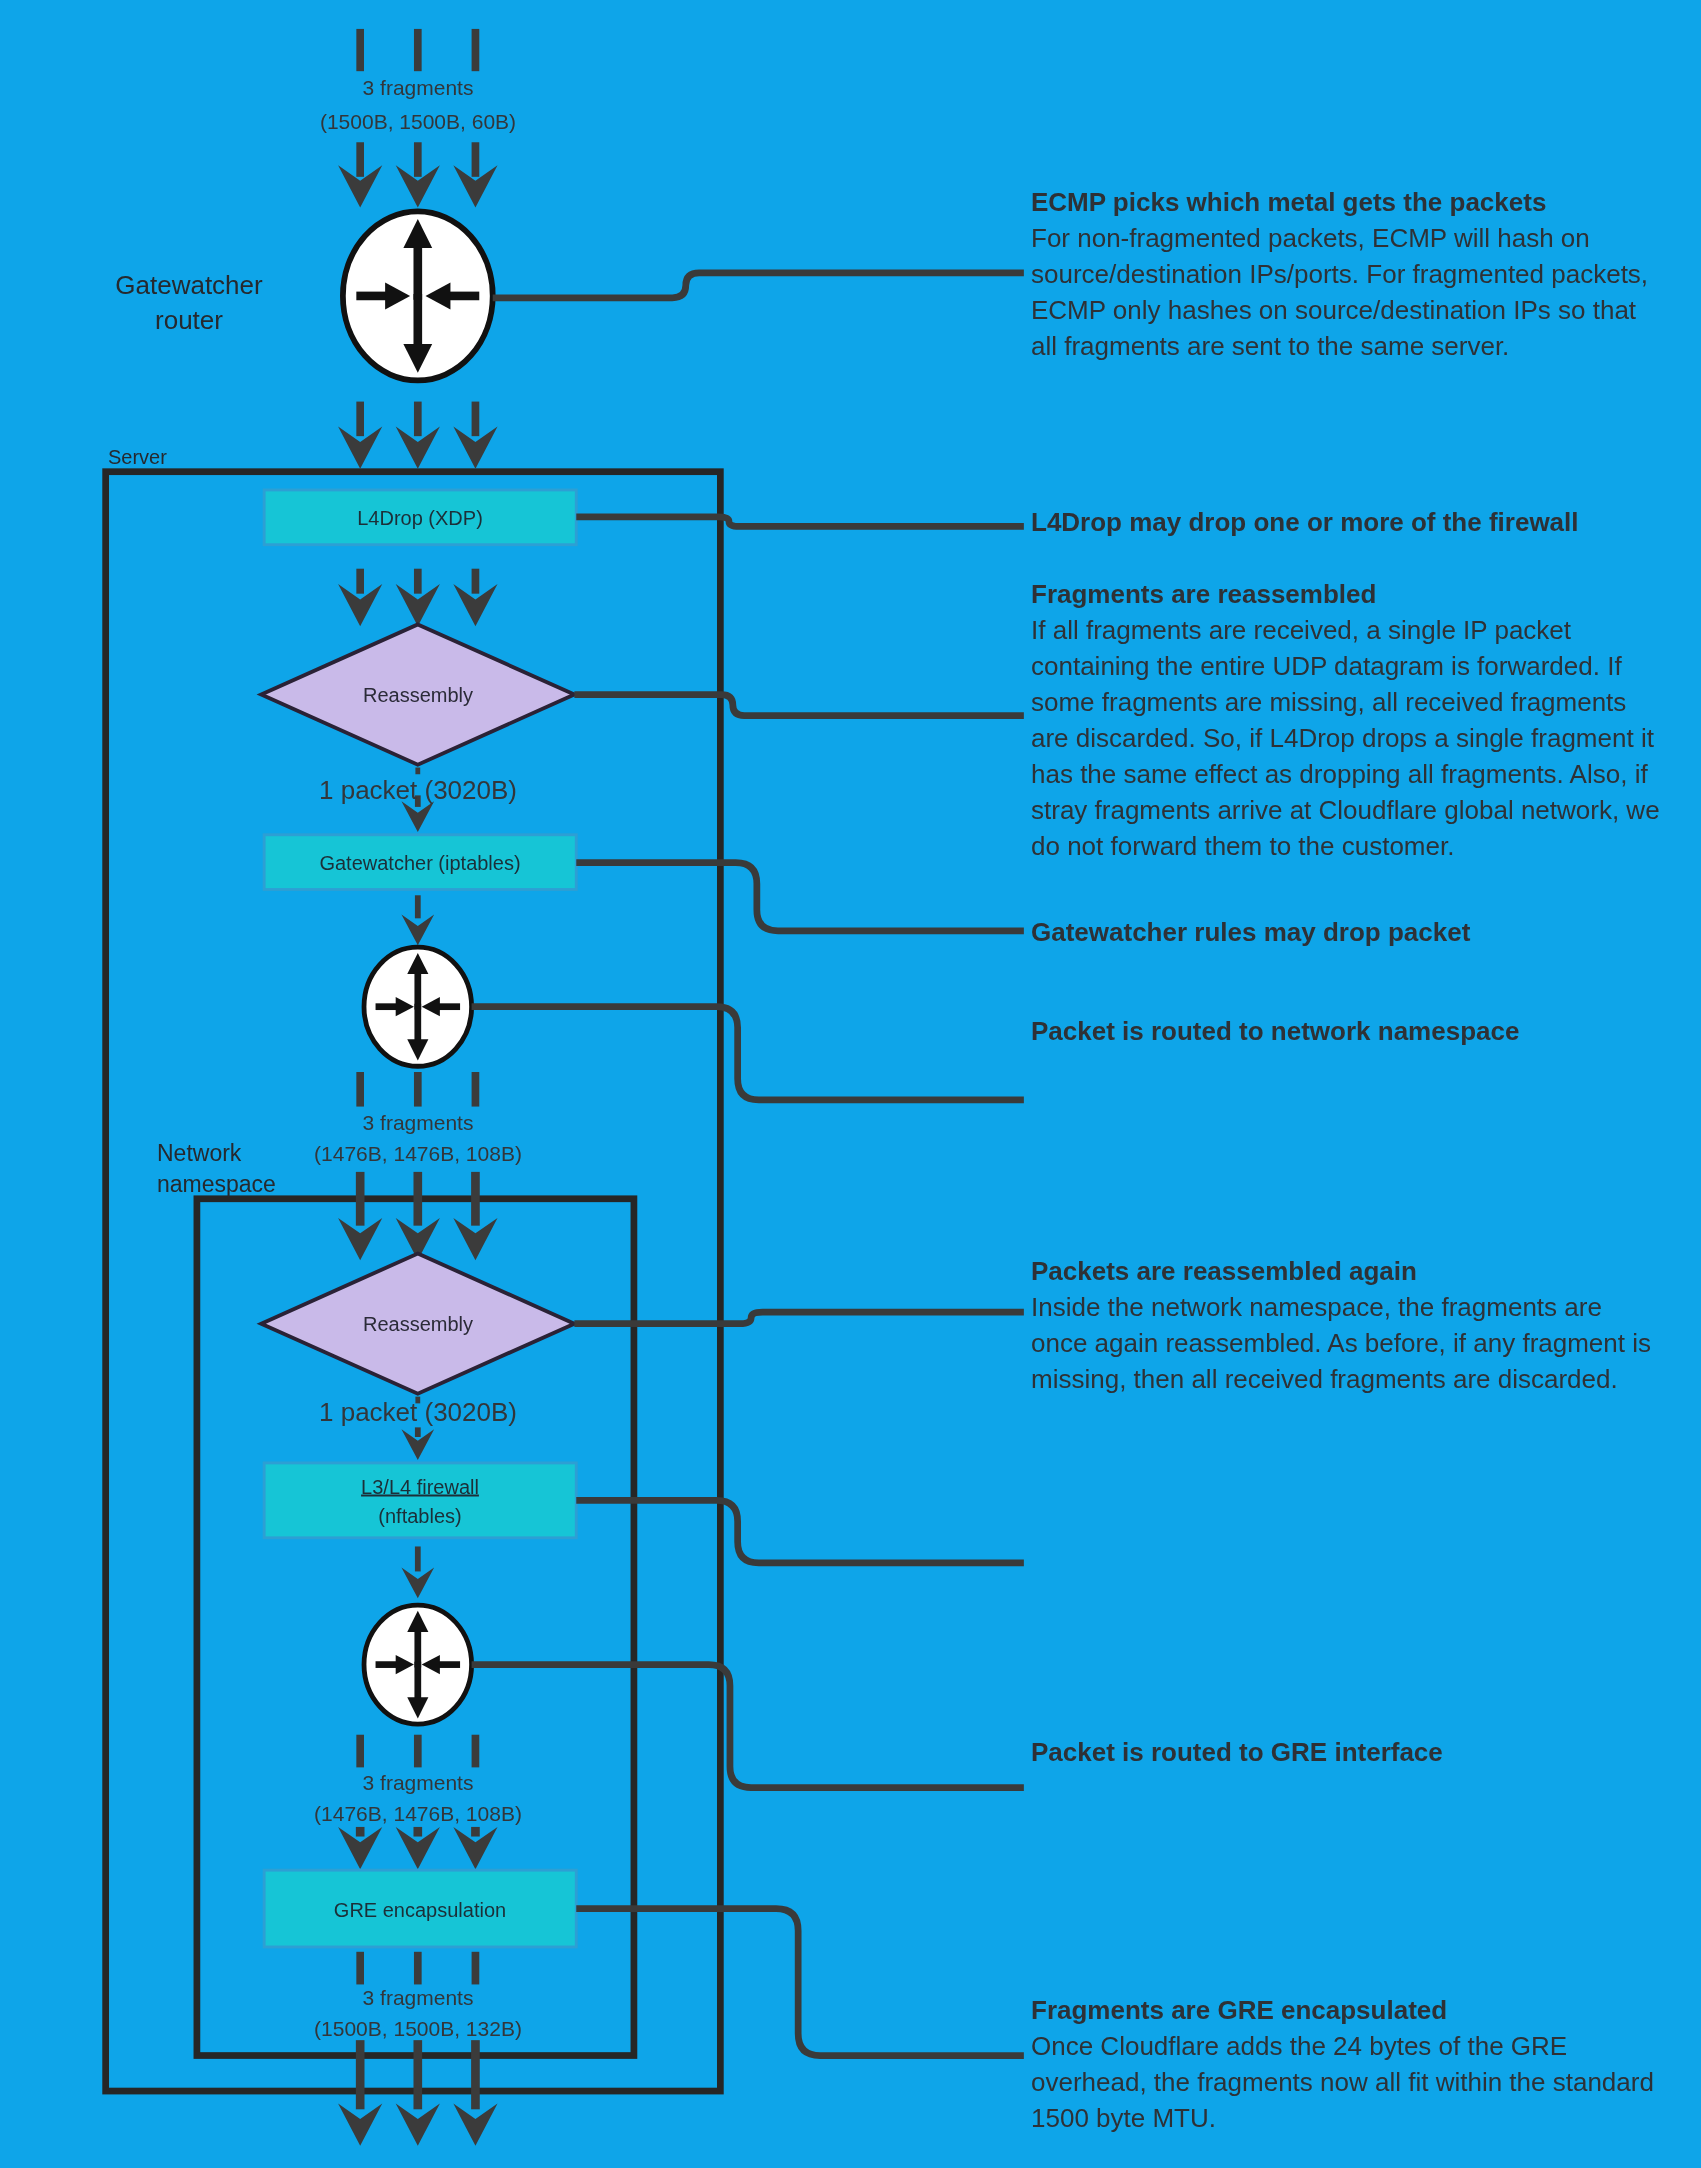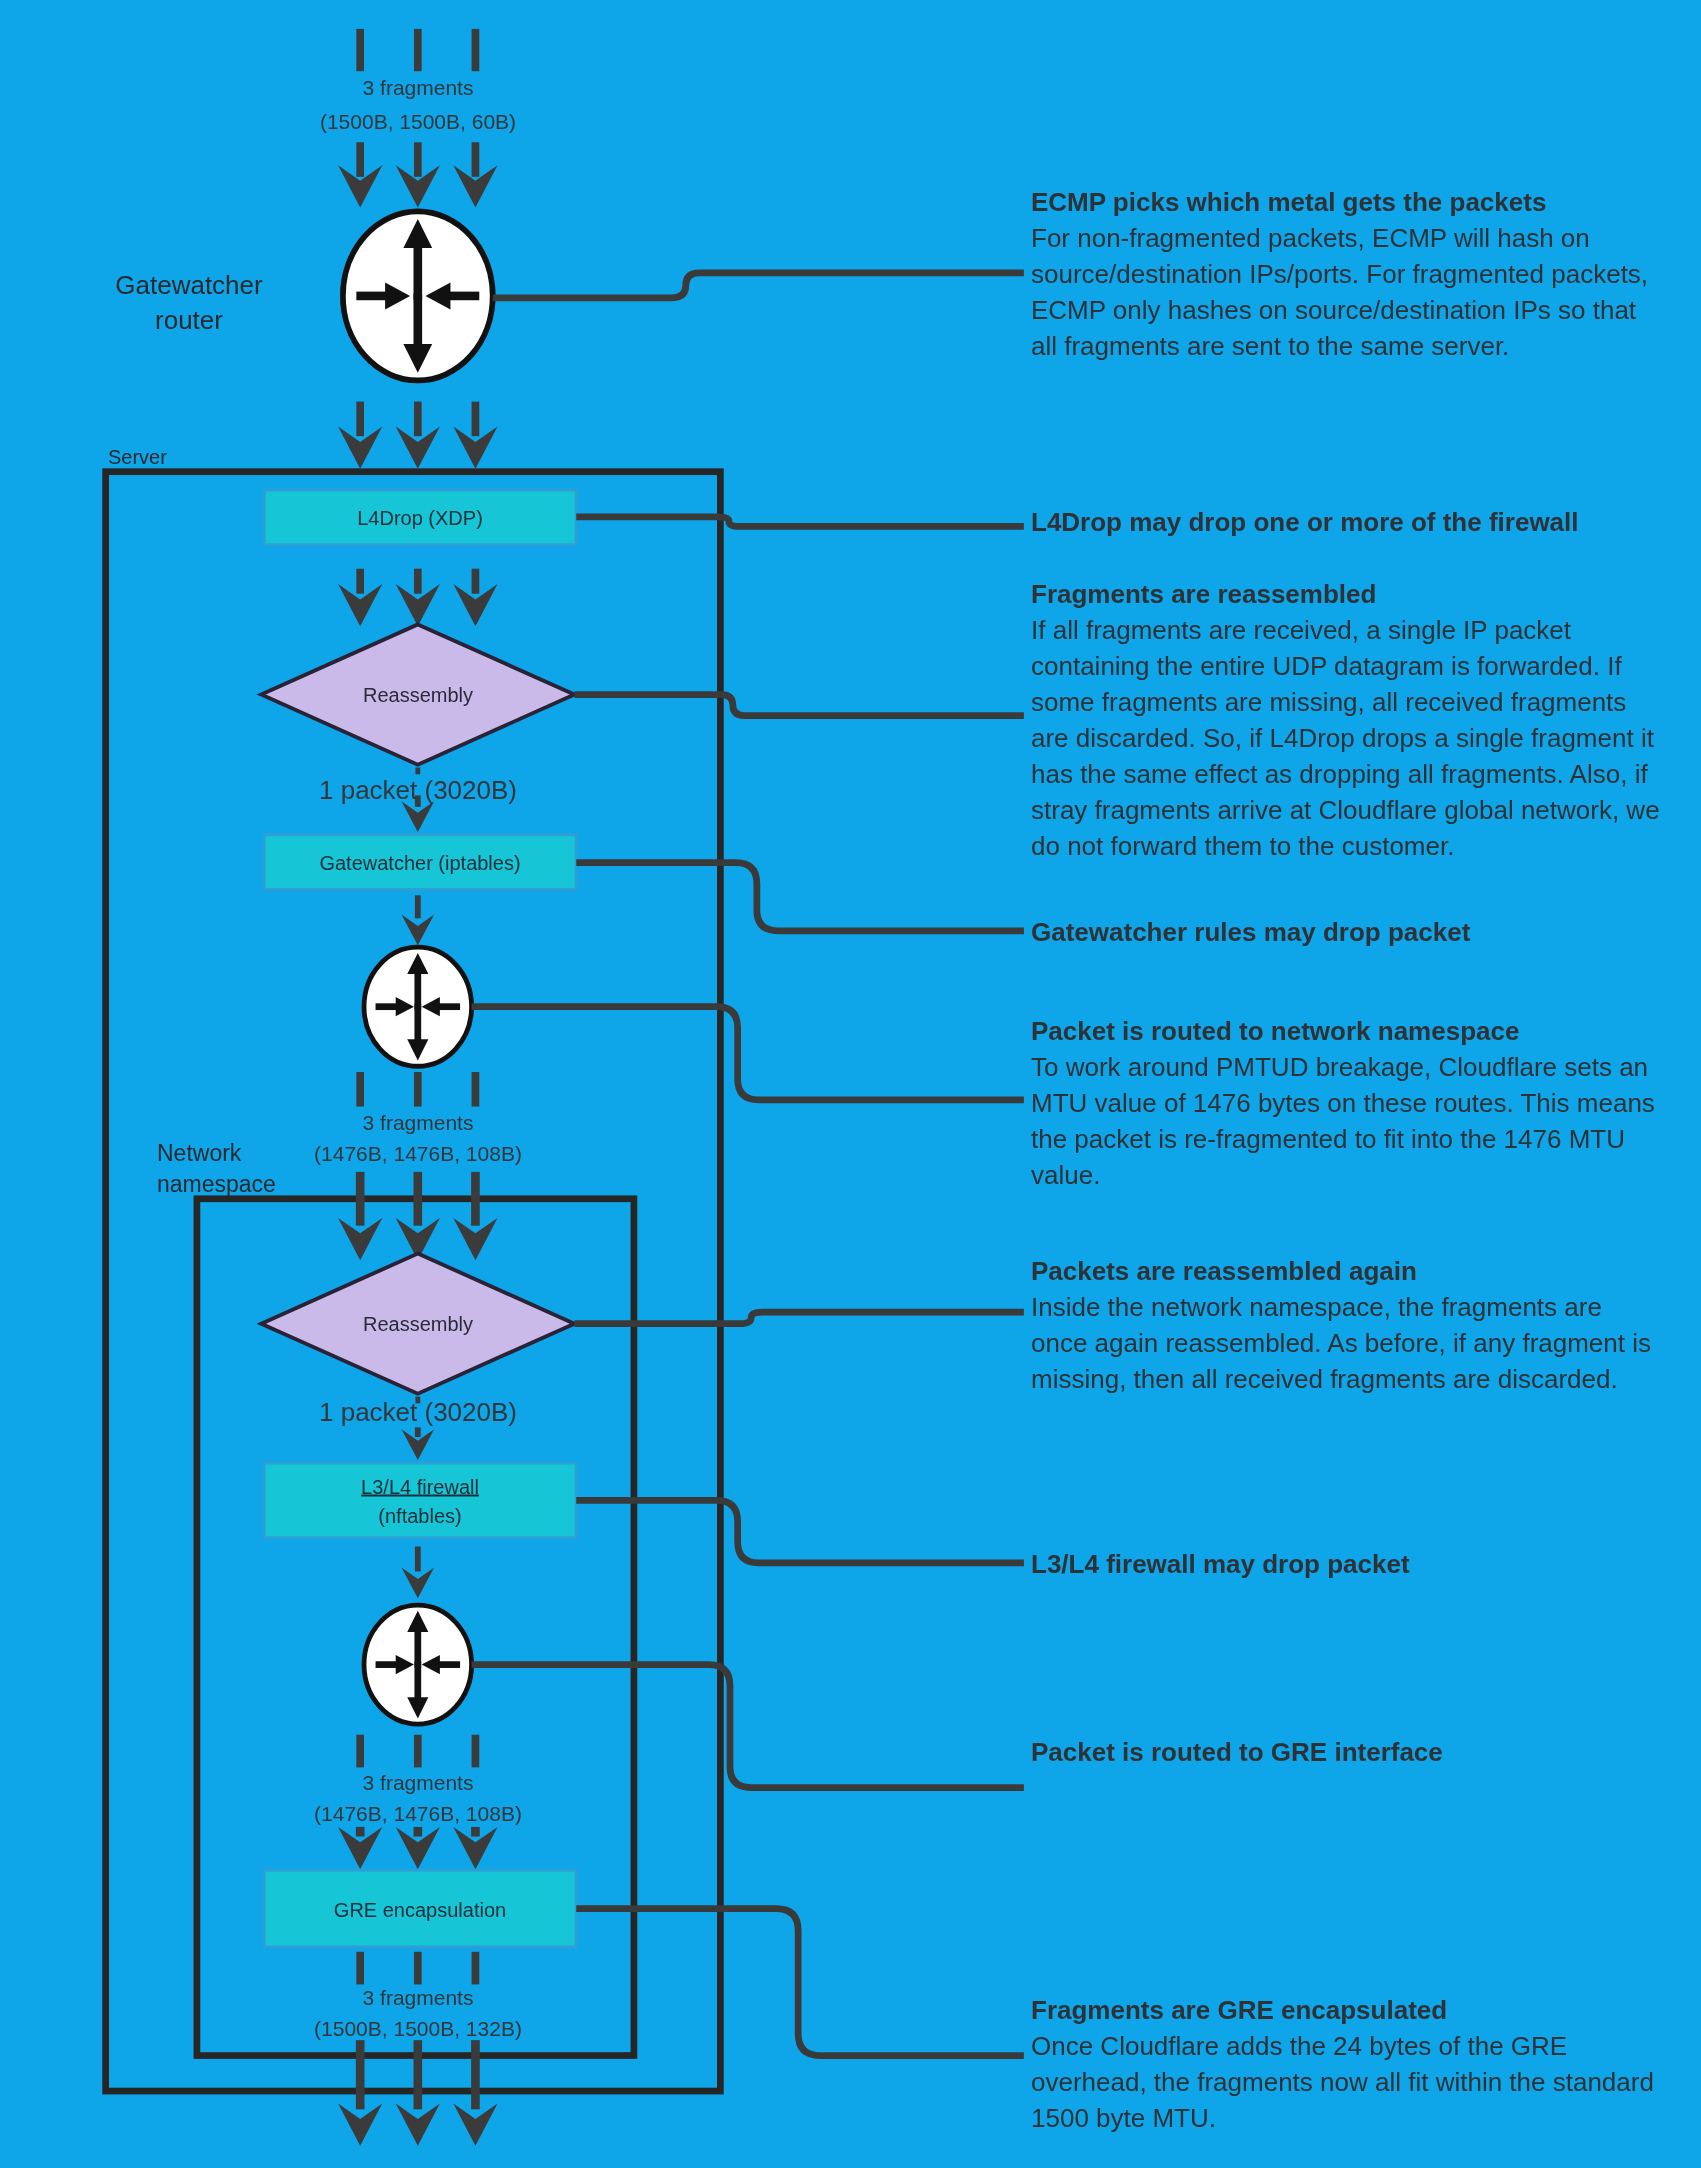--- a/index.html
+++ b/index.html
@@ -278,31 +278,27 @@
     <div class="ttl">Fragments are reassembled</div>
     <div>If all fragments are received, a single IP packet containing the entire UDP datagram is forwarded. If some fragments are missing, all received fragments are discarded. So, if L4Drop drops a single fragment it has the same effect as dropping all fragments. Also, if stray fragments arrive at Cloudflare global network, we do not forward them to the customer.</div>
   </div>
 
   <div class="annotation" style="top:914px;">
     <div class="ttl">Gatewatcher rules may drop packet</div>
   </div>
 
   <div class="annotation" style="top:1013px;">
     <div class="ttl">Packet is routed to network namespace</div>
-    <div>To work around PMTUD breakage, Cloudflare sets an MTU value of 1476 bytes on these routes. This means the packet is re-fragmented to fit into the 1476 MTU value.</div>
   </div>
 
   <div class="annotation" style="top:1253px;">
     <div class="ttl">Packets are reassembled again</div>
     <div>Inside the network namespace, the fragments are once again reassembled. As before, if any fragment is missing, then all received fragments are discarded.</div>
   </div>
 
-  <div class="annotation" style="top:1546px;">
-    <div class="ttl">L3/L4 firewall may drop packet</div>
-  </div>
 
   <div class="annotation" style="top:1734px;">
     <div class="ttl">Packet is routed to GRE interface</div>
   </div>
 
   <div class="annotation" style="top:1992px;">
     <div class="ttl">Fragments are GRE encapsulated</div>
     <div>Once Cloudflare adds the 24 bytes of the GRE overhead, the fragments now all fit within the standard 1500 byte MTU.</div>
   </div>
 

